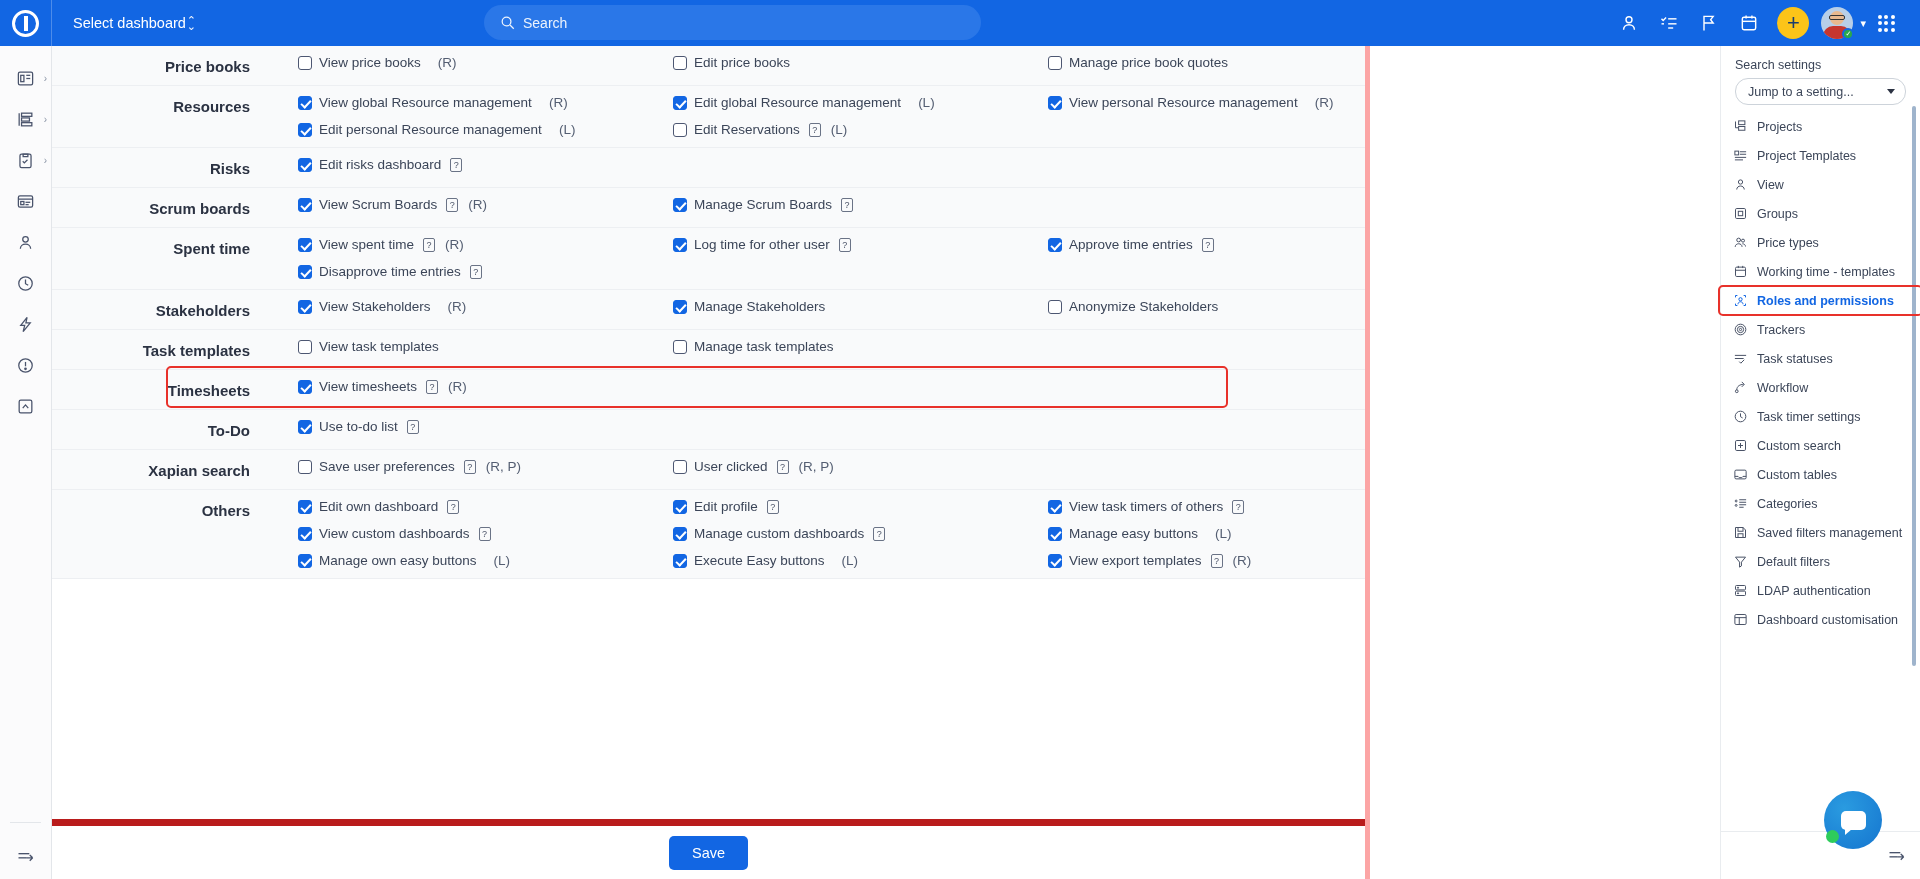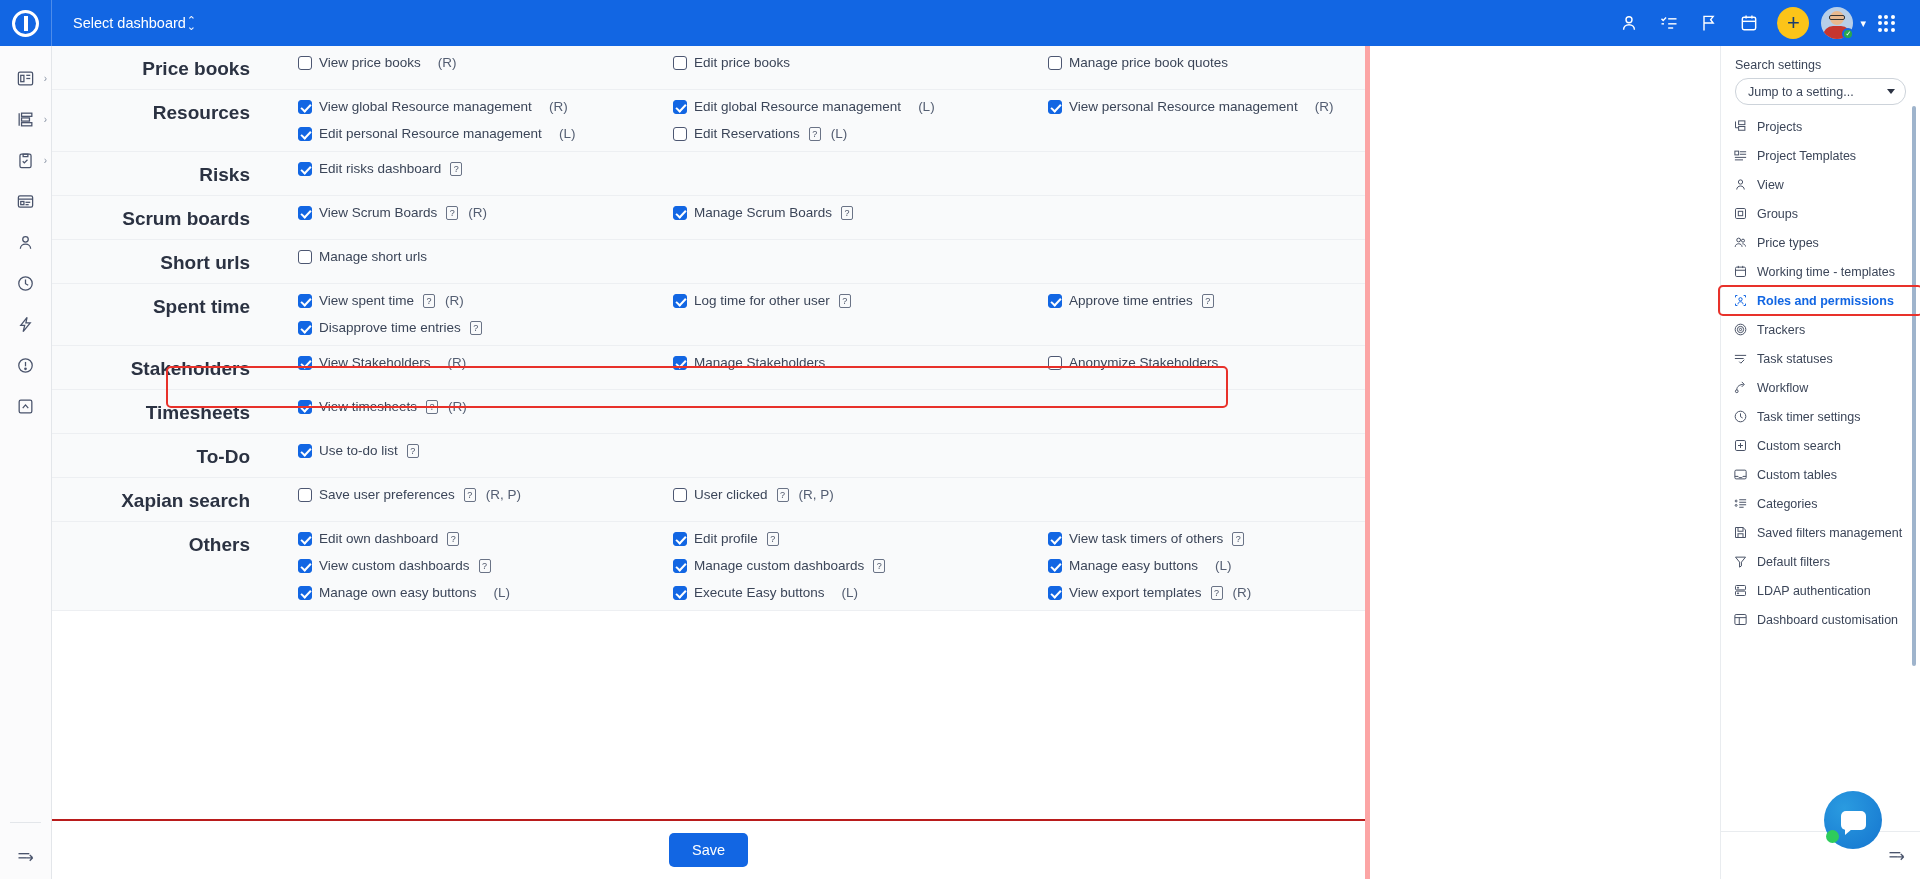--- a/index.html
+++ b/index.html
@@ -119,21 +119,21 @@
   #perm-table { width: 1313px; }
   .perm-row {
     display: flex; align-items: flex-start;
     border-bottom: 1px solid #edeff2;
     background: #f9fafb;
     padding: 9px 0;
     min-height: 40px;
   }
   .row-label {
     width: 210px; flex: 0 0 210px; text-align: right; padding-right: 12px;
-    font-size: 19px; font-weight: bold; color: #2b3242;
+    font-size: 15px; font-weight: bold; color: #2b3242;
     padding-top: 3px;
   }
   .row-cols { display: flex; flex: 1; margin-left: 36px; }
   .pcol { flex: 0 0 375px; display: flex; flex-direction: column; gap: 11px; }
   .pcol:first-child { flex: 0 0 375px; }
   .perm {
     display: flex; align-items: center; gap: 7px;
     font-size: 13.5px; color: #3b4558; line-height: 16px;
   }
   .cb {
@@ -155,21 +155,21 @@
   .suffix.tight { margin-left: 3px; }
 
   #highlight-box {
     position: absolute; left: 114px; top: 395px; width: 1062px; height: 42px;
     border: 2px solid #e8312a; border-radius: 5px; pointer-events: none; z-index: 12;
   }
 
   #save-bar {
     position: absolute; left: 0; bottom: 0; width: 1313px; height: 60px;
     background: #fff; display: flex; align-items: center; justify-content: center;
-    border-top: 2px solid #b91c1c;
+    border-top: 7px solid #b91c1c;
   }
   #save-btn {
     background: #1266e3; color: #fff; border: none; border-radius: 5px;
     padding: 9px 23px; font-size: 14.5px; cursor: pointer;
     font-family: "Liberation Sans", sans-serif;
   }
 
   
   #settings {
     position: absolute; top: 46px; right: 0; width: 555px; height: 833px;
@@ -238,20 +238,27 @@
 <div id="topbar">
   <div id="logo-box">
     <div class="logo-mark"></div>
   </div>
   <div id="dash-select">
     <span>Select dashboard</span>
     <span class="updown">
         <span>⌃</span>
         <span>⌄</span>
       </span>
+  </div>
+  <div id="search-box">
+    <svg width="15" height="15" viewBox="0 0 24 24" fill="none" stroke="#ecf3fd" stroke-width="2">
+        <circle cx="10.5" cy="10.5" r="7"></circle>
+        <line x1="16" y1="16" x2="22" y2="22"></line>
+      </svg>
+    <span>Search</span>
   </div>
 
   <div id="topbar-icons">
     <div class="ticon">
       <svg width="20" height="20" viewBox="0 0 24 24" fill="none" stroke="#fff" stroke-width="1.7">
           <circle cx="12" cy="8" r="3.6"></circle>
           <path d="M5.5 20c0-3.6 2.9-6 6.5-6s6.5 2.4 6.5 6"></path>
         </svg>
     </div>
     <div class="ticon">
@@ -472,33 +479,20 @@
             <div class="perm">
               <span class="cb on"></span>
               <span>Manage Scrum Boards</span>
               <span class="qmark">?</span>
             </div>
           </div>
           <div class="pcol"></div>
         </div>
       </div>
       <div class="perm-row">
-        <div class="row-label">Short urls</div>
-        <div class="row-cols">
-          <div class="pcol">
-            <div class="perm">
-              <span class="cb"></span>
-              <span>Manage short urls</span>
-            </div>
-          </div>
-          <div class="pcol"></div>
-          <div class="pcol"></div>
-        </div>
-      </div>
-      <div class="perm-row">
         <div class="row-label">Spent time</div>
         <div class="row-cols">
           <div class="pcol">
             <div class="perm">
               <span class="cb on"></span>
               <span>View spent time</span>
               <span class="qmark">?</span>
               <span class="suffix tight">(R)</span>
             </div>
             <div class="perm">
@@ -538,20 +532,38 @@
               <span class="cb on"></span>
               <span>Manage Stakeholders</span>
             </div>
           </div>
           <div class="pcol">
             <div class="perm">
               <span class="cb"></span>
               <span>Anonymize Stakeholders</span>
             </div>
           </div>
+        </div>
+      </div>
+      <div class="perm-row">
+        <div class="row-label">Task templates</div>
+        <div class="row-cols">
+          <div class="pcol">
+            <div class="perm">
+              <span class="cb"></span>
+              <span>View task templates</span>
+            </div>
+          </div>
+          <div class="pcol">
+            <div class="perm">
+              <span class="cb"></span>
+              <span>Manage task templates</span>
+            </div>
+          </div>
+          <div class="pcol"></div>
         </div>
       </div>
       <div class="perm-row">
         <div class="row-label">Timesheets</div>
         <div class="row-cols">
           <div class="pcol">
             <div class="perm">
               <span class="cb on"></span>
               <span>View timesheets</span>
               <span class="qmark">?</span>

